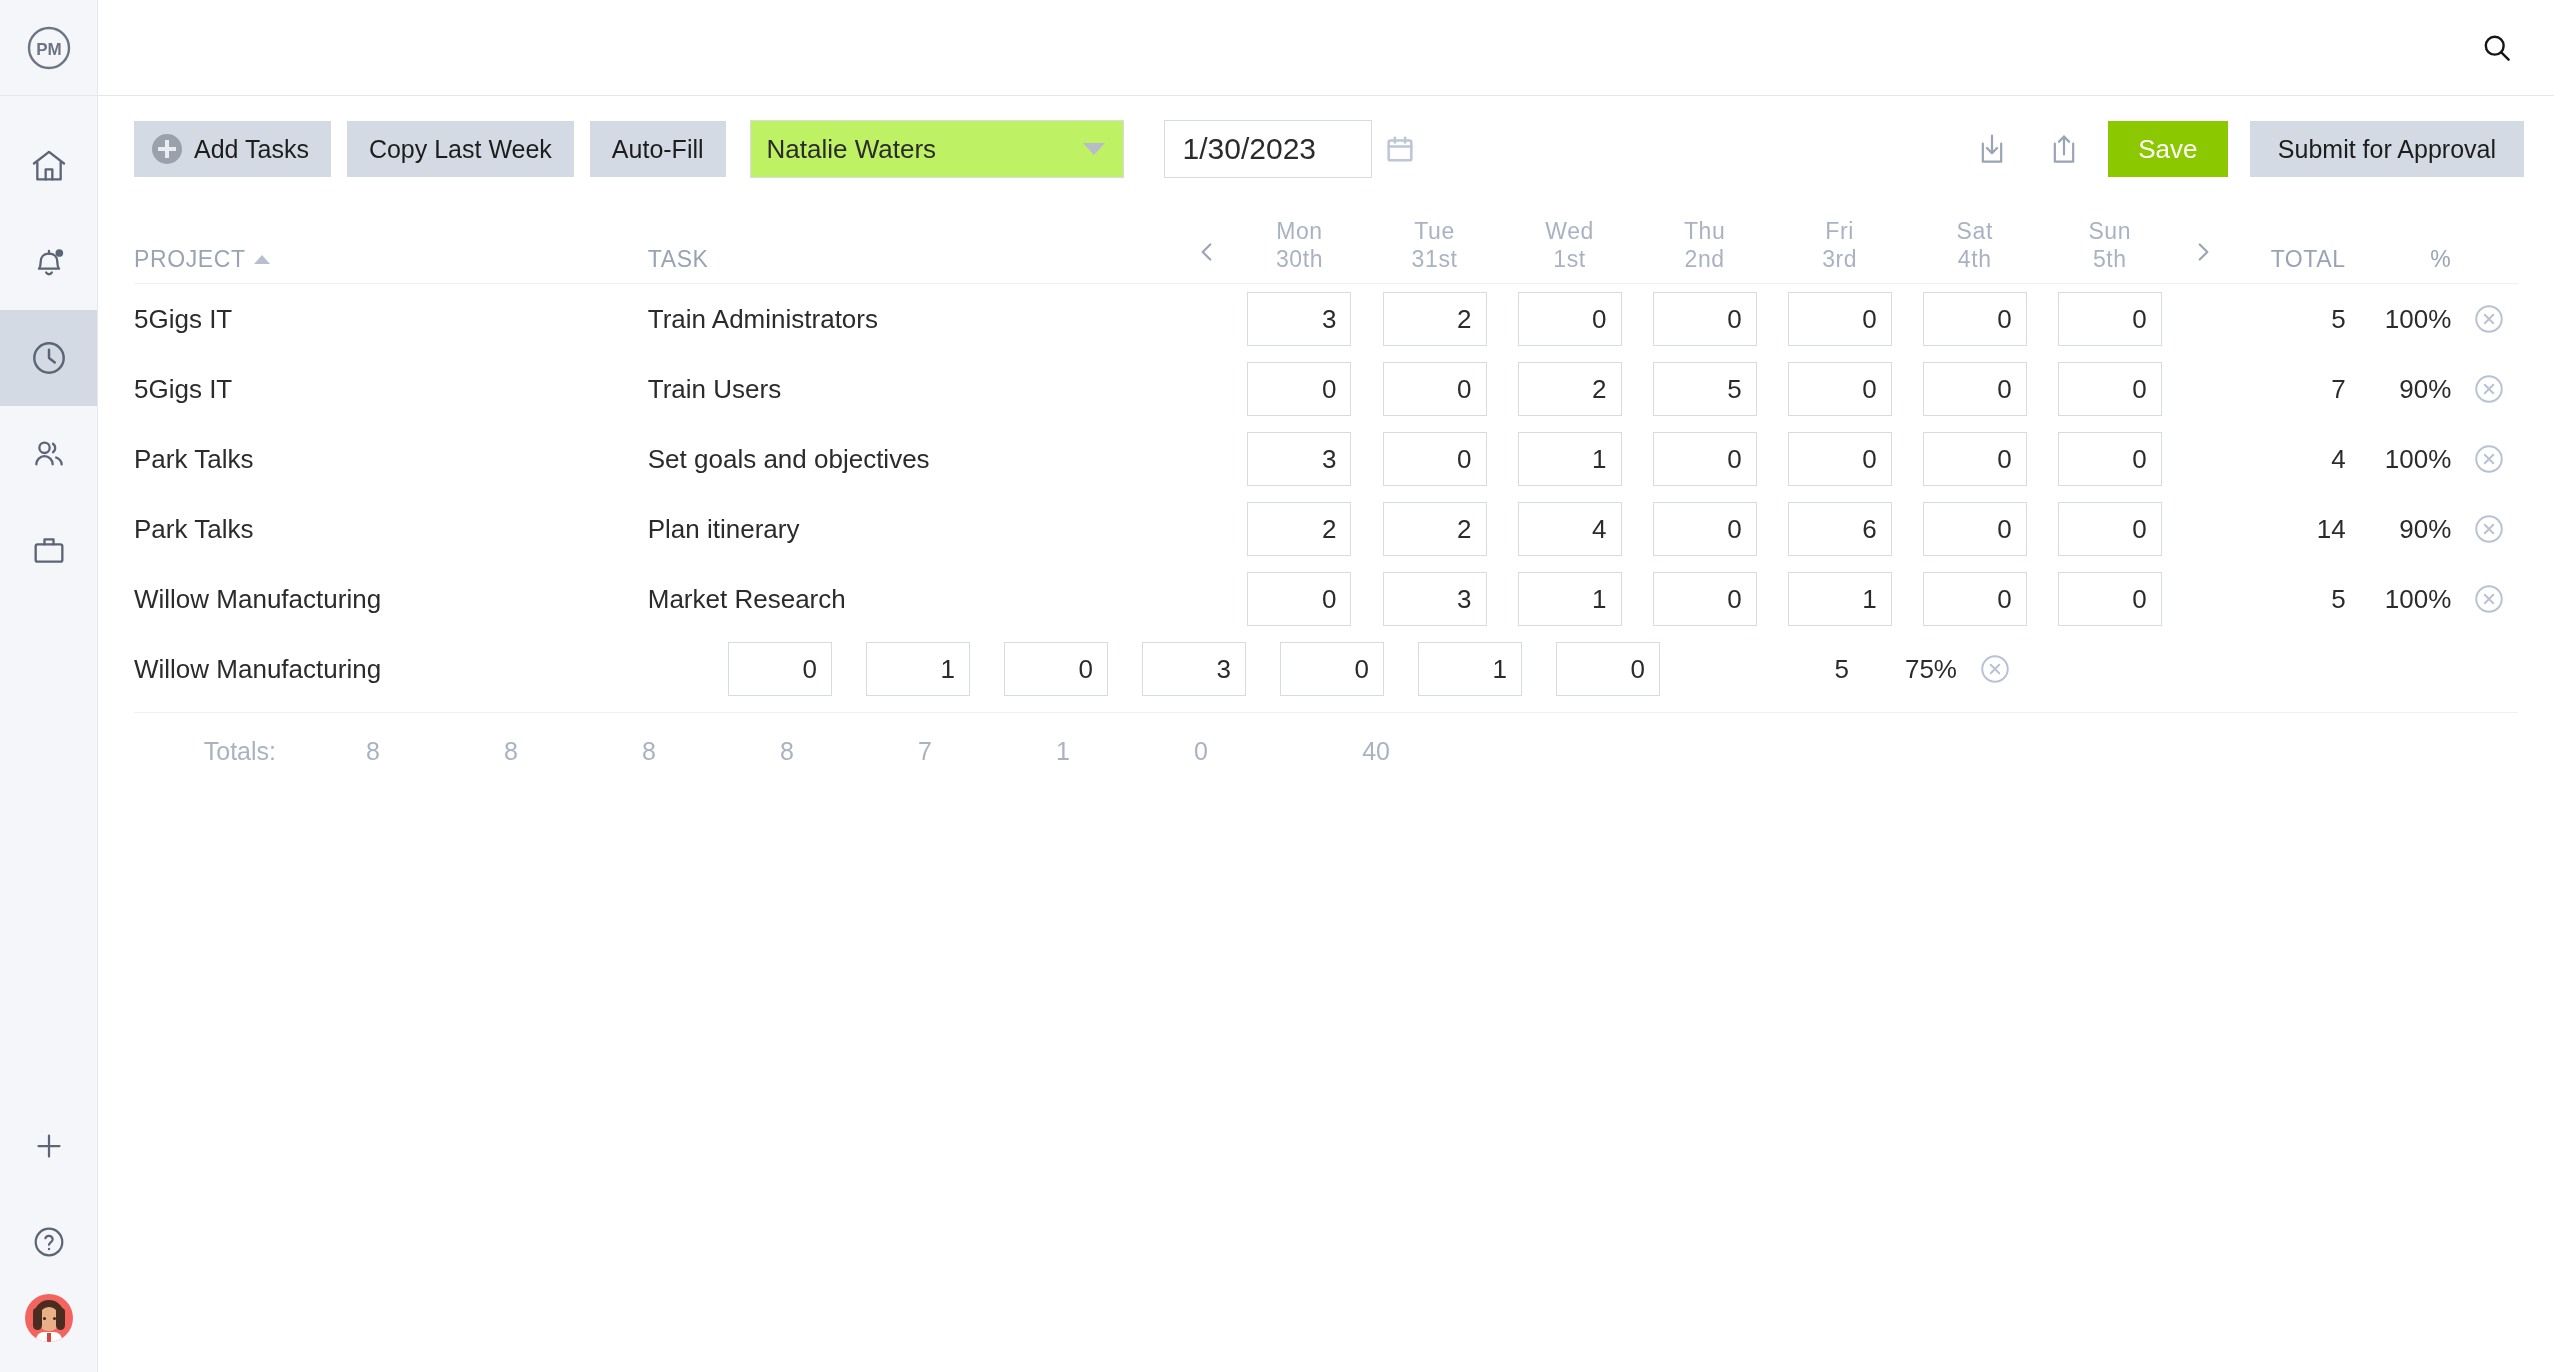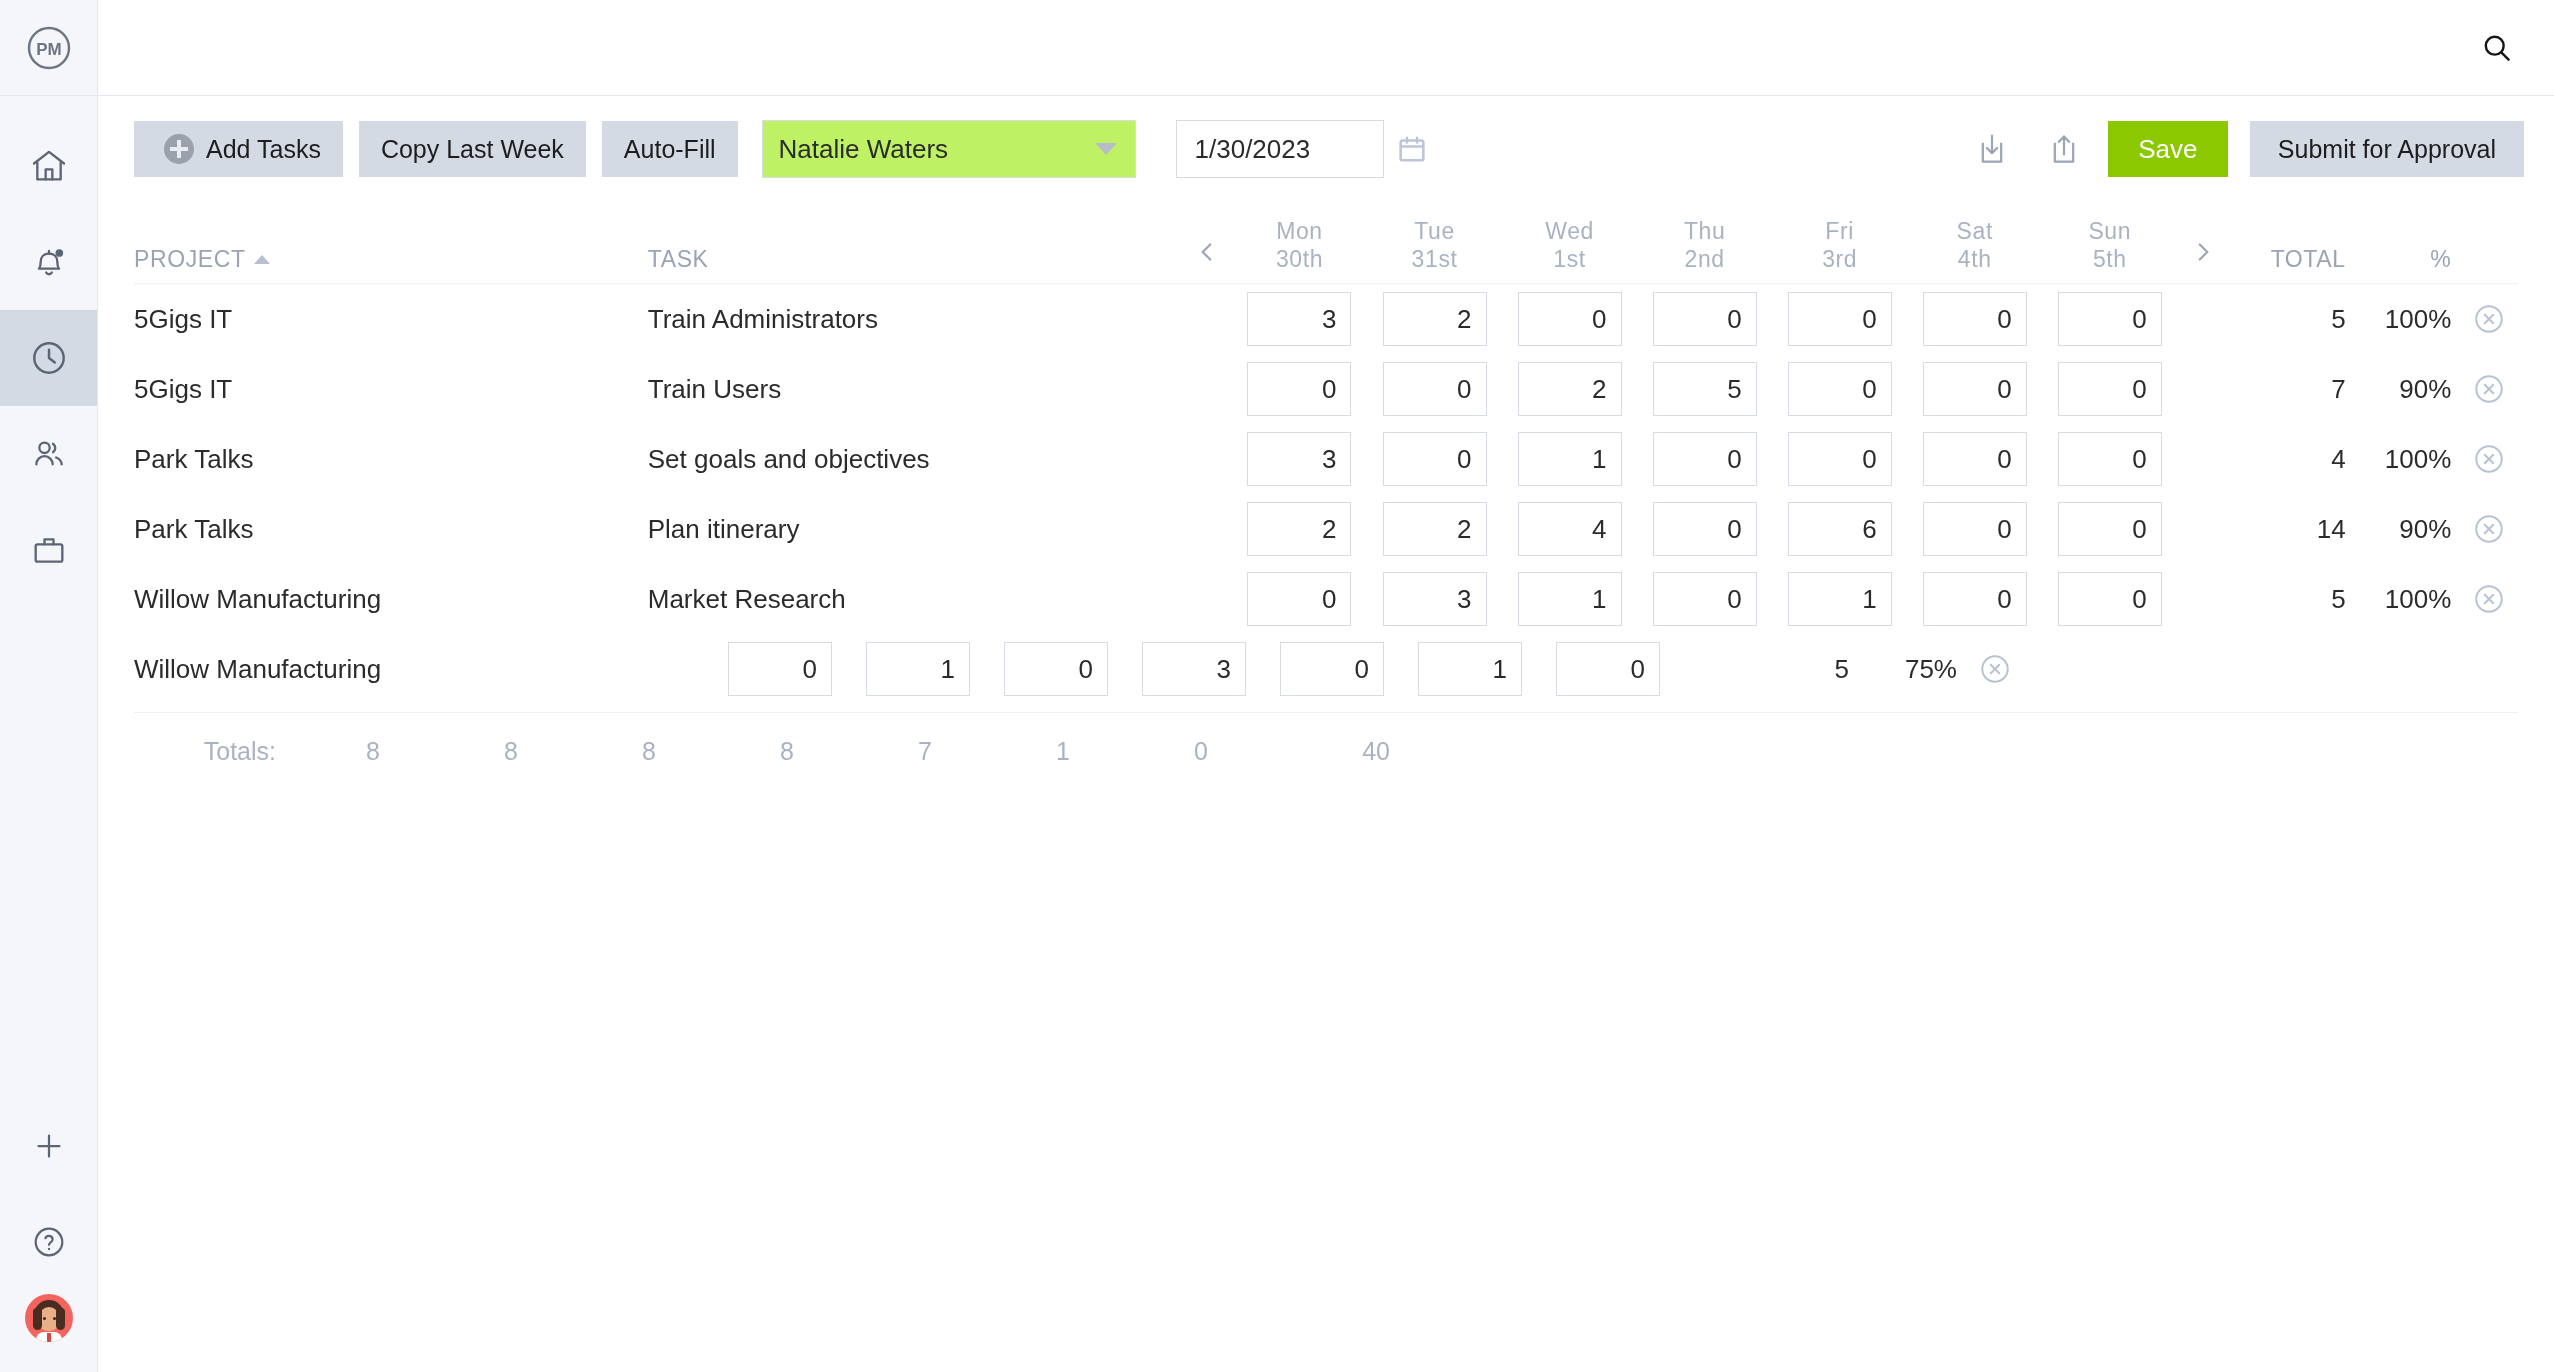--- a/index.html
+++ b/index.html
@@ -86,21 +86,21 @@
     background: #d3dae3;
     border: none;
     color: #1d1d1d;
     font-size: 25px;
     font-family: "Liberation Sans", sans-serif;
     padding: 0 22px;
     display: flex; align-items: center; justify-content: center;
     cursor: pointer;
     white-space: nowrap;
   }
-  .btn-add { padding-left: 30px; gap: 12px; margin-right: 16px; }
+  .btn-add { padding-left: 18px; gap: 12px; margin-right: 16px; }
   .plus-circle {
     width: 30px; height: 30px; border-radius: 50%;
     background: #9aa0ac; position: relative; flex: 0 0 30px;
   }
   .plus-circle::before, .plus-circle::after {
     content:""; position:absolute; background:#e9ecf1;
   }
   .plus-circle::before { left: 13px; top: 6px; width: 4px; height: 18px; }
   .plus-circle::after  { top: 13px; left: 6px; height: 4px; width: 18px; }
   .btn-copy { margin-right: 16px; }
@@ -116,21 +116,21 @@
   .caret {
     position: absolute; right: 18px; top: 50%; transform: translateY(-50%);
     width: 0; height: 0;
     border-left: 11px solid transparent; border-right: 11px solid transparent;
     border-top: 12px solid #b6bdc9;
   }
   .date-wrap {
     width: 208px; height: 58px; border: 1px solid #d7dce4; background:#fff;
     display:flex; align-items:center; padding: 0 18px; cursor: text;
   }
-  .date-wrap .val { font-size: 26px; color: #2b2b2b; }
+  .date-wrap .val { font-size: 30px; color: #2b2b2b; }
   .cal-btn { width: 56px; height: 56px; display:flex; align-items:center; justify-content:center; cursor:pointer; }
 
   .spacer { flex: 1; }
   .icon-btn { width: 56px; height: 56px; display:flex; align-items:center; justify-content:center; cursor:pointer; margin-right: 16px;}
   .btn-save {
     background: #8cc800; color: #ffffff; font-size: 26px;
     width: 120px; height: 56px; margin-right: 22px;
   }
   .btn-submit { font-size: 25px; height: 56px; padding: 0 28px; margin-right: 30px; }
 

